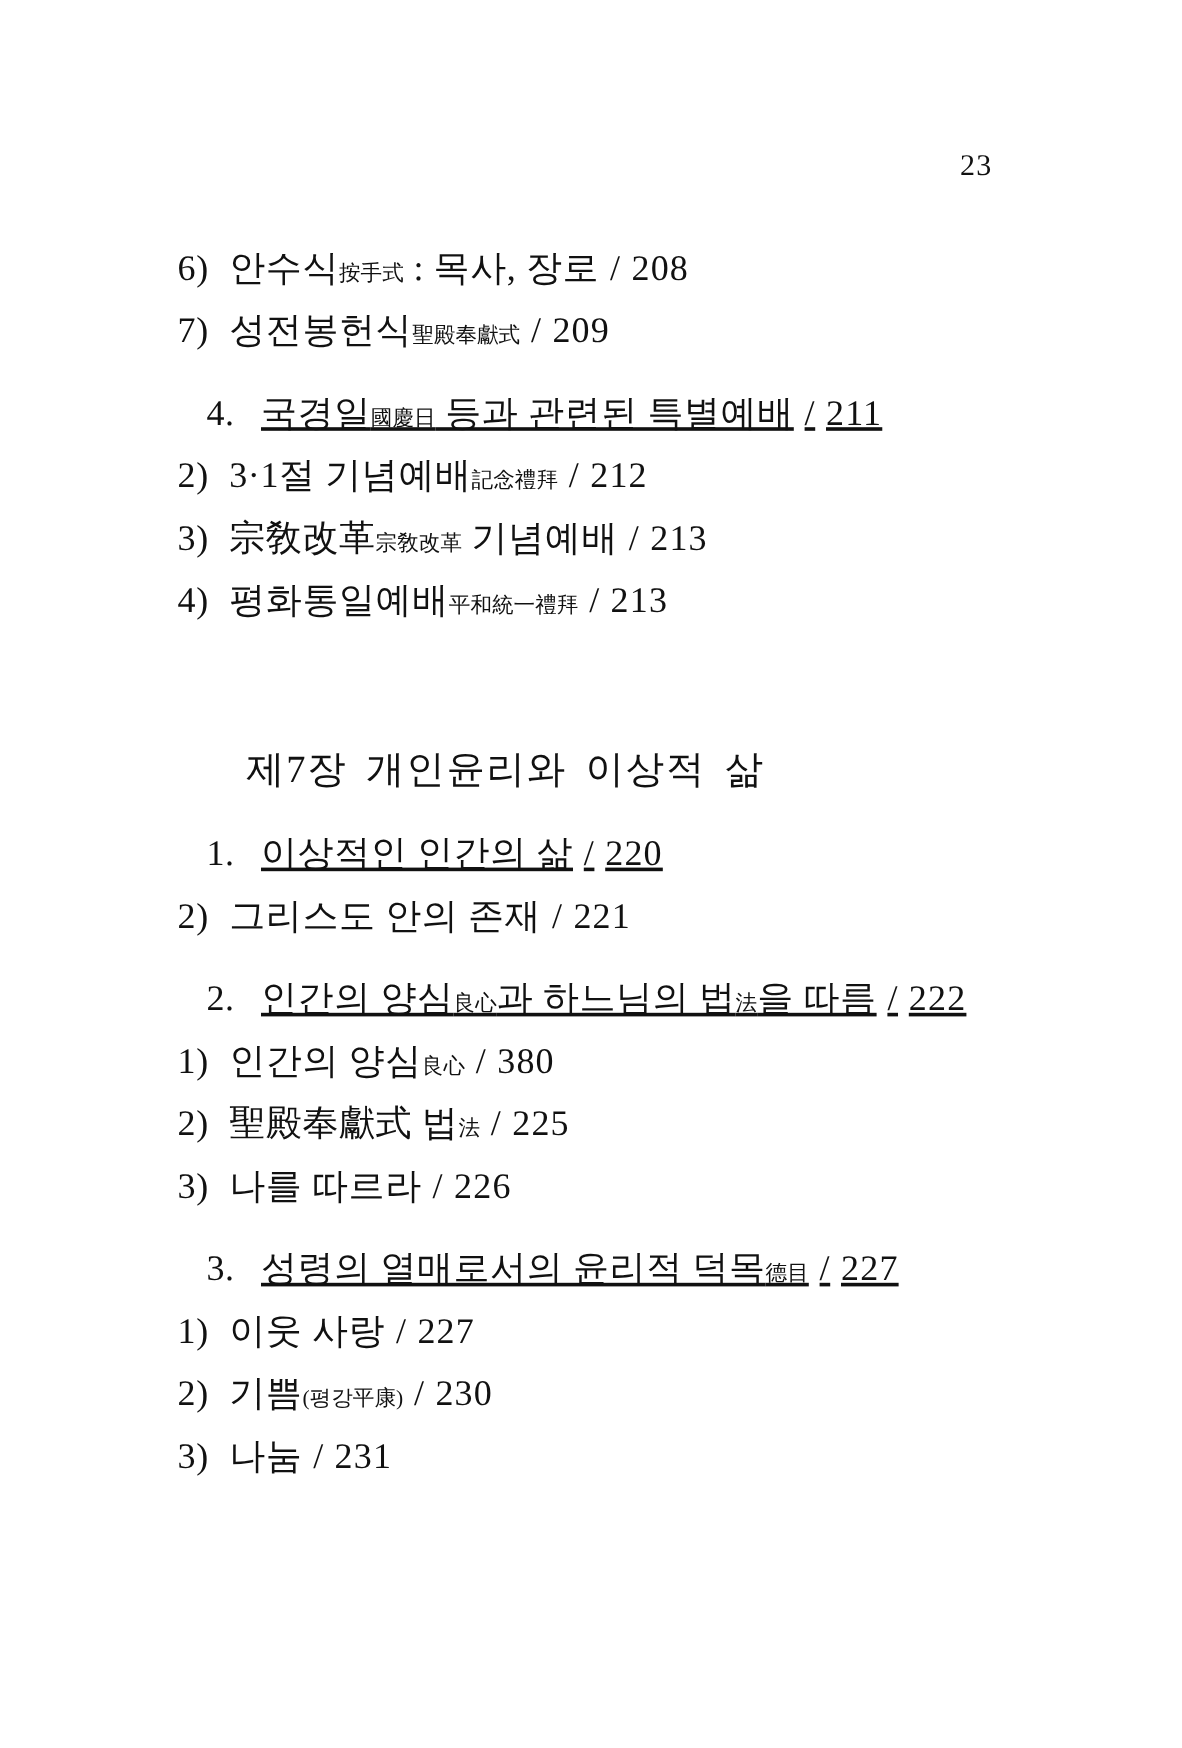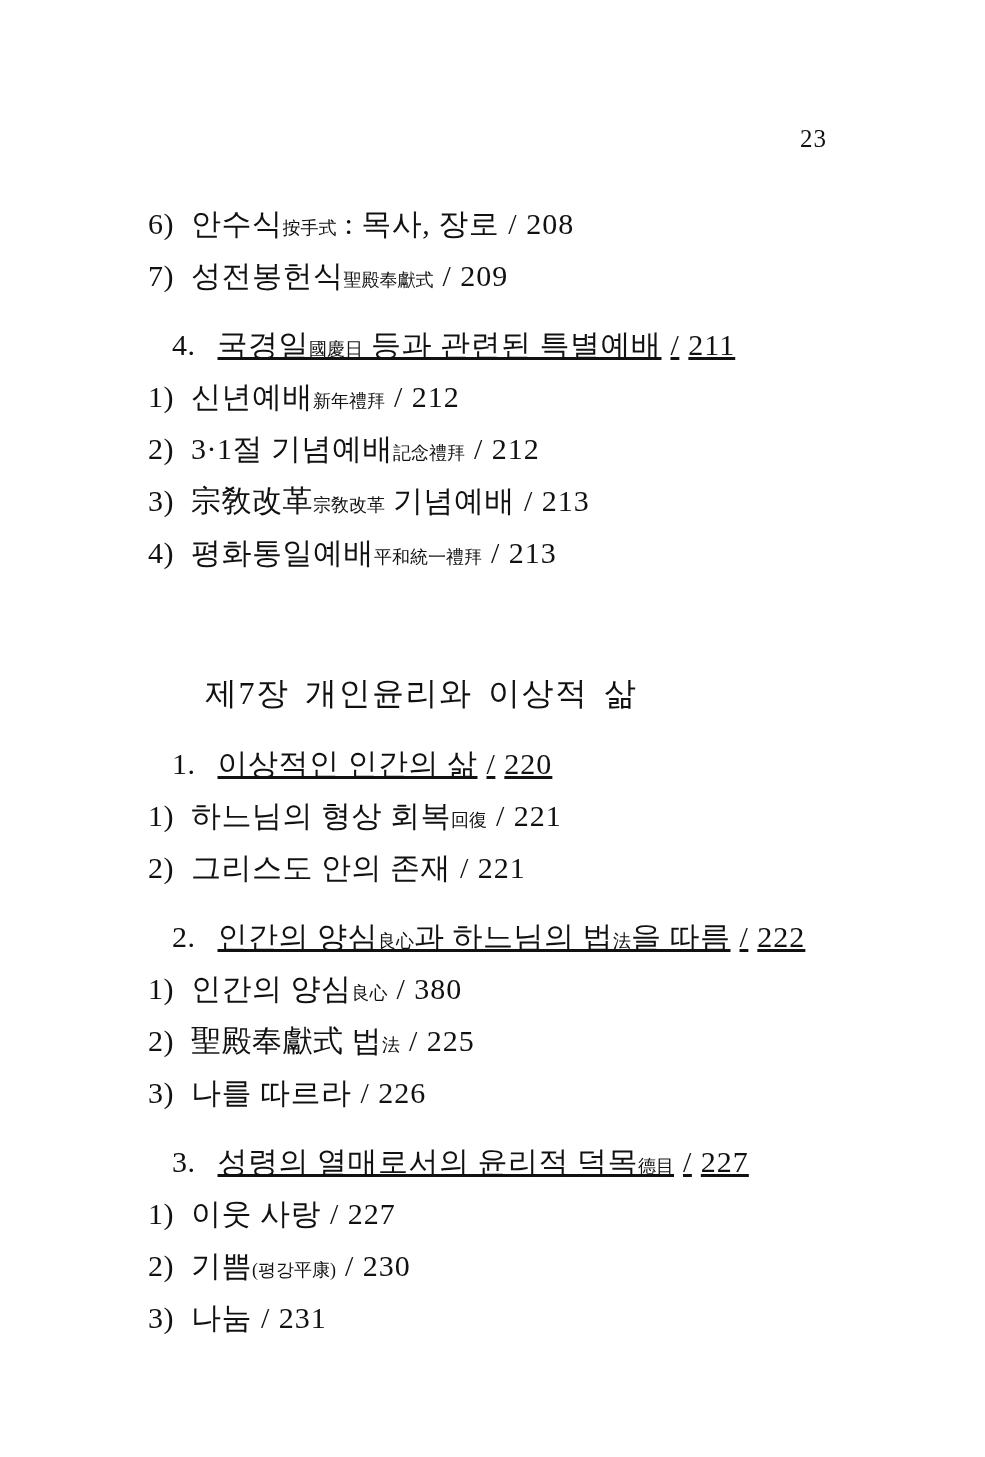--- a/index.html
+++ b/index.html
@@ -72,27 +72,25 @@
 </style>
 </head>
 <body>
 
 <div class="page">
   <div class="page-number">23</div>
   <div class="toc">
       <div class="line entry"><span class="marker">6)</span><span class="seg main">안수식</span><span class="seg sub">按手式</span><span class="seg main"> : 목사, 장로</span><span class="sep">/</span><span class="pagenum">208</span></div>
       <div class="line entry"><span class="marker">7)</span><span class="seg main">성전봉헌식</span><span class="seg sub">聖殿奉獻式</span><span class="sep">/</span><span class="pagenum">209</span></div>
       <div class="line header"><span class="marker">4.</span><span class="seg main">국경일</span><span class="seg sub">國慶日</span><span class="seg main"> 등과 관련된 특별예배</span><span class="sep">/</span><span class="pagenum">211</span></div>
-      <div class="line entry"><span class="marker">1)</span><span class="seg main">신년예배</span><span class="seg sub">新年禮拜</span><span class="sep">/</span><span class="pagenum">212</span></div>
       <div class="line entry"><span class="marker">2)</span><span class="seg main">3·1절 기념예배</span><span class="seg sub">記念禮拜</span><span class="sep">/</span><span class="pagenum">212</span></div>
       <div class="line entry"><span class="marker">3)</span><span class="seg main">宗敎改革</span><span class="seg sub">宗敎改革</span><span class="seg main"> 기념예배</span><span class="sep">/</span><span class="pagenum">213</span></div>
       <div class="line entry"><span class="marker">4)</span><span class="seg main">평화통일예배</span><span class="seg sub">平和統一禮拜</span><span class="sep">/</span><span class="pagenum">213</span></div>
       <div class="line chapter"><span class="seg main">제7장 개인윤리와 이상적 삶</span></div>
       <div class="line header"><span class="marker">1.</span><span class="seg main">이상적인 인간의 삶</span><span class="sep">/</span><span class="pagenum">220</span></div>
-      <div class="line entry"><span class="marker">1)</span><span class="seg main">하느님의 형상 회복</span><span class="seg sub">回復</span><span class="sep">/</span><span class="pagenum">221</span></div>
       <div class="line entry"><span class="marker">2)</span><span class="seg main">그리스도 안의 존재</span><span class="sep">/</span><span class="pagenum">221</span></div>
       <div class="line header"><span class="marker">2.</span><span class="seg main">인간의 양심</span><span class="seg sub">良心</span><span class="seg main">과 하느님의 법</span><span class="seg sub">法</span><span class="seg main">을 따름</span><span class="sep">/</span><span class="pagenum">222</span></div>
       <div class="line entry"><span class="marker">1)</span><span class="seg main">인간의 양심</span><span class="seg sub">良心</span><span class="sep">/</span><span class="pagenum">380</span></div>
       <div class="line entry"><span class="marker">2)</span><span class="seg main">聖殿奉獻式 법</span><span class="seg sub">法</span><span class="sep">/</span><span class="pagenum">225</span></div>
       <div class="line entry"><span class="marker">3)</span><span class="seg main">나를 따르라</span><span class="sep">/</span><span class="pagenum">226</span></div>
       <div class="line header"><span class="marker">3.</span><span class="seg main">성령의 열매로서의 윤리적 덕목</span><span class="seg sub">德目</span><span class="sep">/</span><span class="pagenum">227</span></div>
       <div class="line entry"><span class="marker">1)</span><span class="seg main">이웃 사랑</span><span class="sep">/</span><span class="pagenum">227</span></div>
       <div class="line entry"><span class="marker">2)</span><span class="seg main">기쁨</span><span class="seg sub">(평강平康)</span><span class="sep">/</span><span class="pagenum">230</span></div>
       <div class="line entry"><span class="marker">3)</span><span class="seg main">나눔</span><span class="sep">/</span><span class="pagenum">231</span></div>
     </div>

